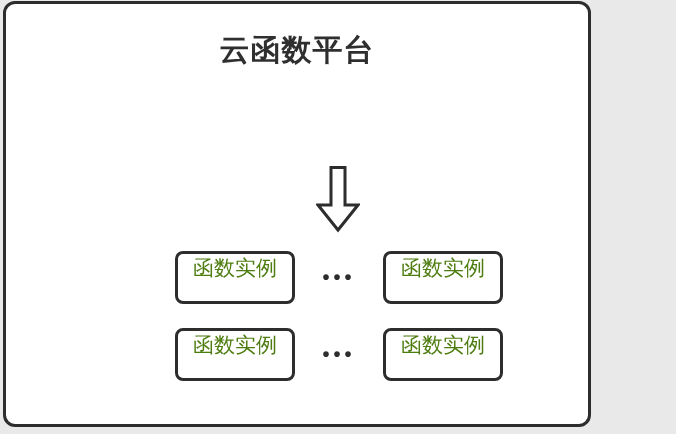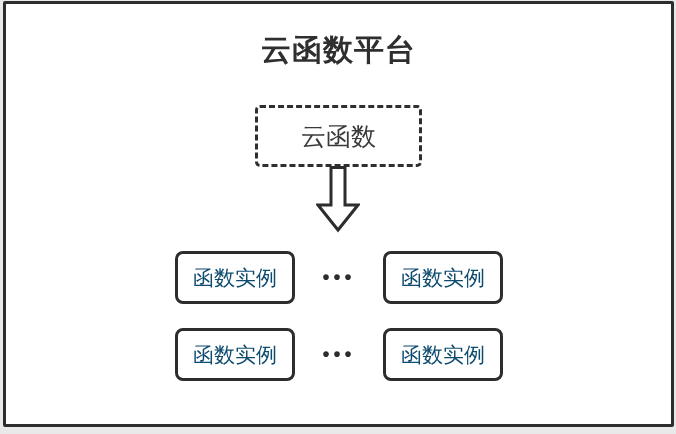--- a/index.html
+++ b/index.html
@@ -11,26 +11,26 @@
     height: 434px;
     position: relative;
     background: #e9e9e9;
     font-family: "Liberation Sans", "DejaVu Sans", sans-serif;
     overflow: hidden;
   }
   .panel {
     position: absolute;
     left: 3px;
     top: 1px;
-    width: 671px;
+    width: 588px;
     height: 426px;
     box-sizing: border-box;
     background: #ffffff;
     border: 3px solid #2d2d2d;
-    border-radius: 2px;
+    border-radius: 12px;
   }
   .title {
     position: absolute;
     left: 0;
     top: 26px;
     width: 100%;
     text-align: center;
     font-size: 30px;
     font-weight: 700;
     letter-spacing: 1px;
@@ -61,24 +61,23 @@
   }
   .instance-box {
     position: absolute;
     width: 120px;
     height: 53px;
     box-sizing: border-box;
     border: 3px solid #2d2d2d;
     border-radius: 8px;
     background: #ffffff;
     display: flex;
-    align-items: center;
     justify-content: center;
     font-size: 21px;
-    color: #0c4a6e;
+    color: #4d7c0f;
   }
   .row1 { top: 247px; }
   .row2 { top: 324px; }
   .box-left  { left: 169px; }
   .box-right { left: 377px; }
   .dots {
     position: absolute;
     left: 291px;
     width: 80px;
     height: 53px;
@@ -100,23 +99,20 @@
     color: #c4c4c4;
   }
 </style>
 </head>
 <body>
 
 <div class="panel">
 
   <div class="title">云函数平台</div>
 
-  <div class="cloud-fn-box">
-    <span>云函数</span>
-  </div>
 
   <div class="arrow-wrap">
     <svg width="44" height="67" viewBox="0 0 44 67" xmlns="http://www.w3.org/2000/svg">
       <polygon points="15,1.5 29,1.5 29,39 42,39 22,64 2,39 15,39" fill="#ffffff" stroke="#2d2d2d" stroke-width="3" stroke-linejoin="miter"></polygon>
     </svg>
   </div>
 
   <div class="instance-box row1 box-left">
     <span>函数实例</span>
   </div>

